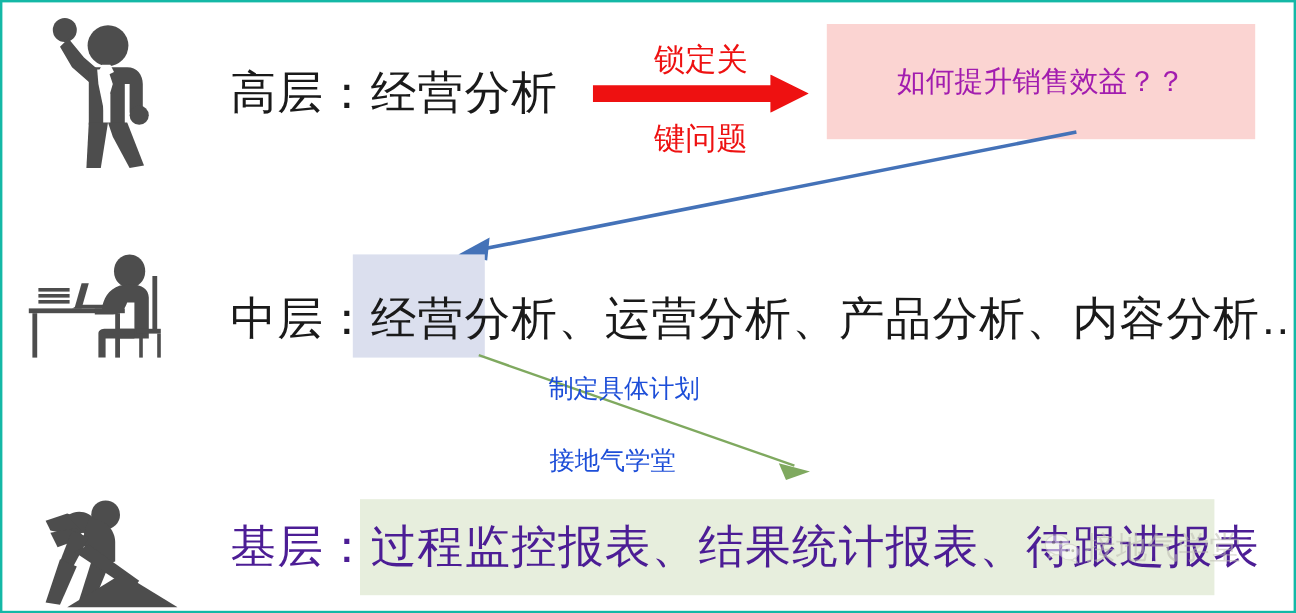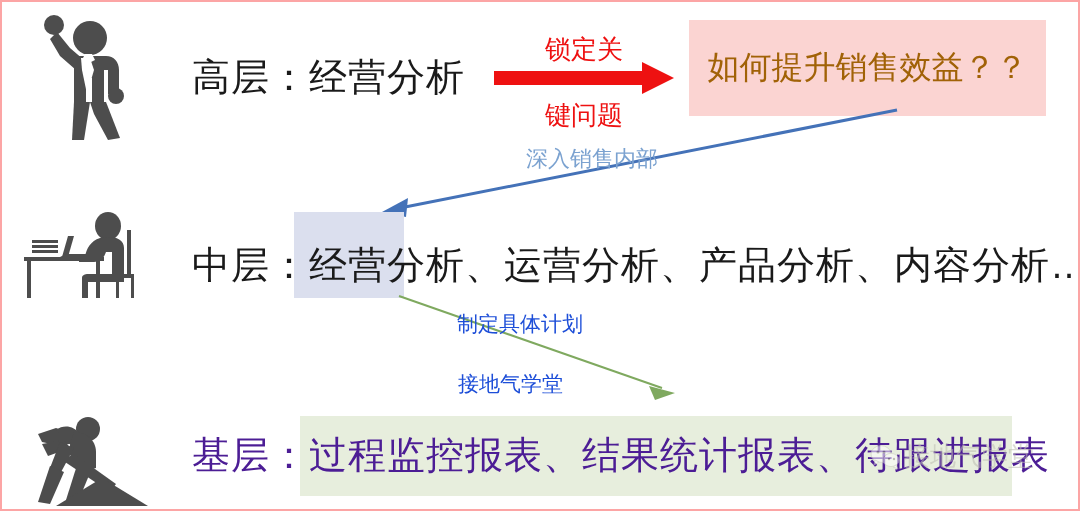--- a/index.html
+++ b/index.html
@@ -5,21 +5,21 @@
   html, body {
     margin: 0;
     padding: 0;
     background: #ffffff;
   }
   #slide {
     position: relative;
     width: 1080px;
     height: 511px;
     background: #ffffff;
-    border: 2px solid #fca5a5;
+    border: 2px solid #14b8a6;
     box-sizing: border-box;
     overflow: hidden;
     font-family: "Liberation Sans", "DejaVu Sans", sans-serif;
   }
 
   
   .icon { position: absolute; }
   .icon svg { display: block; }
 
   #icon-exec   { left: 22px;  top: 6px;   width: 118px; height: 132px; }
@@ -60,22 +60,22 @@
   #question-box {
     position: absolute;
     left: 687px; top: 18px;
     width: 357px; height: 96px;
     background: #fbd4d2;
     display: flex;
     align-items: center;
     justify-content: center;
   }
   #question-text {
-    font-size: 32px;
-    color: #a16207;
+    font-size: 24px;
+    color: #a21caf;
     white-space: nowrap;
     font-family: Liberation Serif, serif;
   }
 
   
   #blue-arrow {
     position: absolute;
     left: 370px; top: 100px;
     width: 530px; height: 130px;
   }
@@ -172,21 +172,20 @@
   <div id="question-box">
     <span id="question-text">如何提升销售效益？？</span>
   </div>
 
   <div id="blue-arrow">
     <svg viewBox="0 0 530 130" width="530" height="130" aria-hidden="true">
       <line x1="525" y1="8" x2="28" y2="106" stroke="#4472b8" stroke-width="3"></line>
       <path d="M10 110 L36 96 L34 115 Z" fill="#4472b8"></path>
     </svg>
   </div>
-  <div class="blue-caption" id="blue-cap-1">深入销售内部</div>
 
   <div class="icon" id="icon-desk">
     <svg viewBox="0 0 132 96" width="132" height="96" aria-hidden="true">
       <g fill="#4d4d4d">
 
         <rect x="16" y="32" width="26" height="3"></rect>
         <rect x="16" y="37" width="26" height="3"></rect>
         <rect x="16" y="42" width="26" height="3"></rect>
 
         <rect x="8" y="49" width="80" height="4"></rect>

